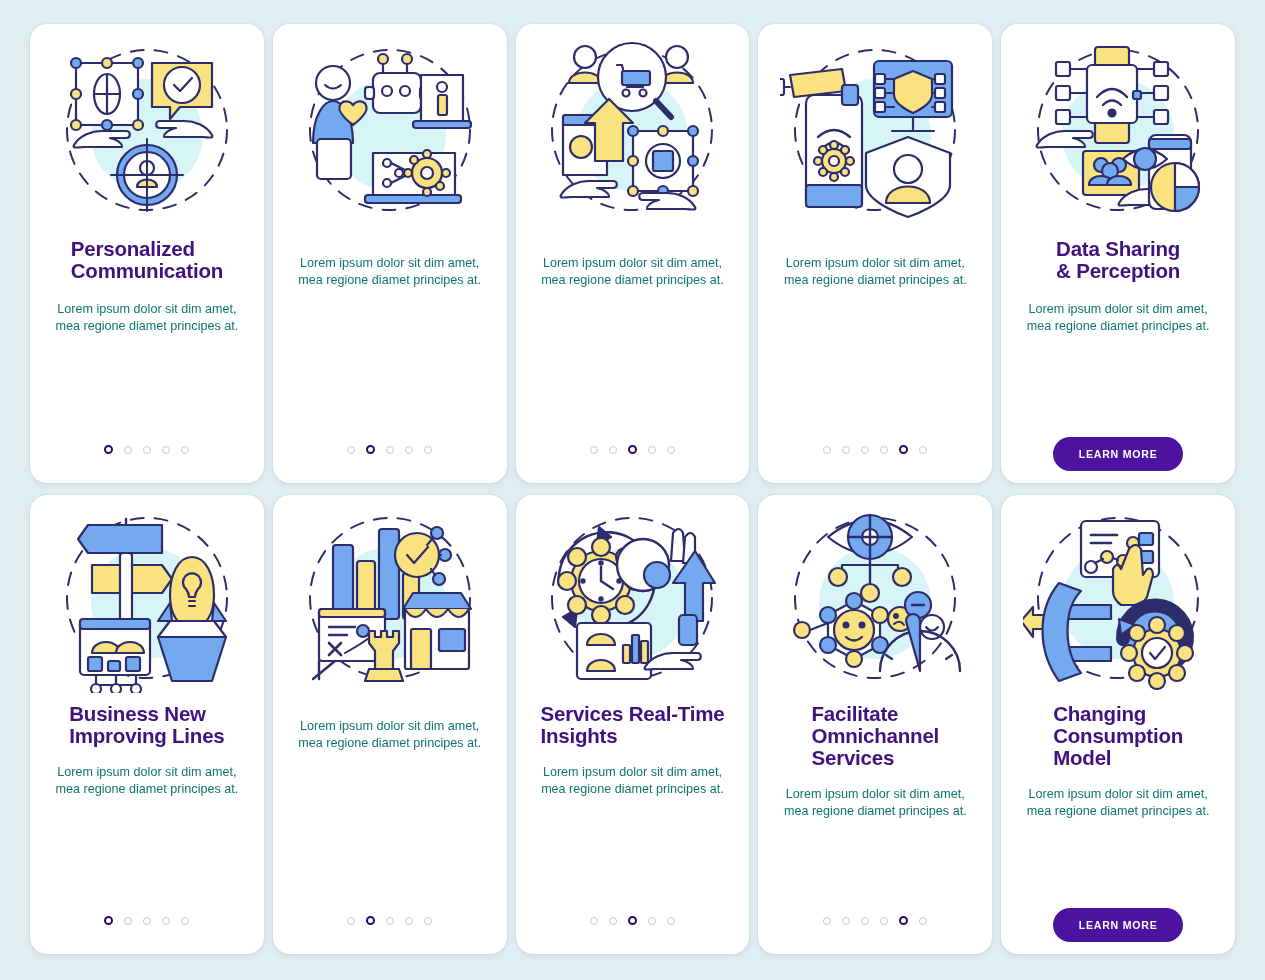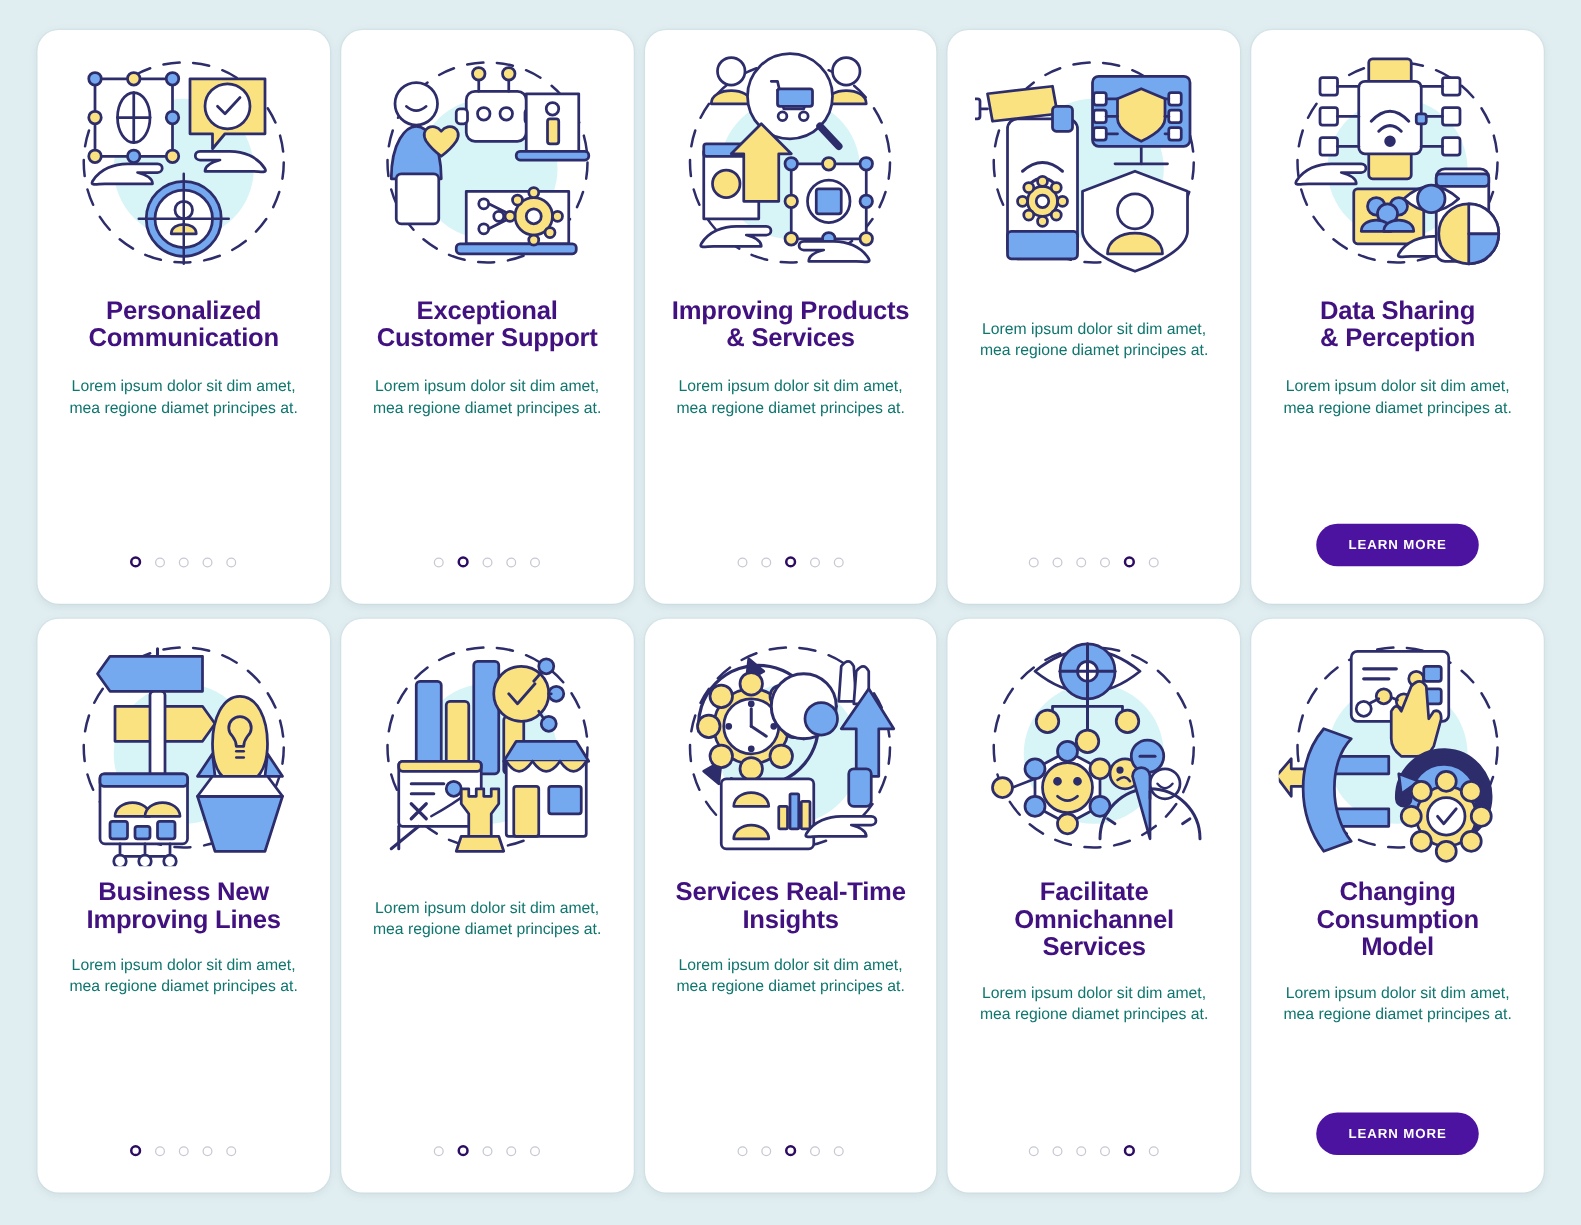--- a/index.html
+++ b/index.html
@@ -36,21 +36,21 @@
     align-items: center;
     justify-content: center;
     flex: 0 0 auto;
   }
   .illus svg { display:block; }
   .title {
     color: #41117f;
     font-weight: bold;
     font-size: 20.5px;
     line-height: 1.07;
-    text-align: center;
+    text-align: left;
     padding: 0 10px;
     letter-spacing: -0.2px;
     margin-top: 2px;
   }
   .desc {
     color: #0f766e;
     font-size: 12.6px;
     line-height: 1.37;
     text-align: center;
     padding: 0 24px;
@@ -78,21 +78,21 @@
   .btn {
     background: #4c12a0;
     color: #ffffff;
     border: none;
     border-radius: 20px;
     font-family: "Liberation Sans", sans-serif;
     font-size: 10.6px;
     font-weight: bold;
     letter-spacing: 0.75px;
     padding: 11px 26px;
-    margin-bottom: 30px;
+    margin-bottom: 12px;
     cursor: pointer;
   }
   
   .r2 .illus { height: 206px; }
   .r2 .desc { margin-top: 17px; }
 </style>
 </head>
 <body>
 
 <div class="grid" id="grid">
@@ -181,24 +181,20 @@
             <circle cx="145" cy="151" r="4" fill="#f9e27f" stroke="#2e2d6b" stroke-width="2.2"></circle>
             <circle cx="132" cy="138" r="6" fill="#ffffff" stroke="#2e2d6b" stroke-width="2.2"></circle>
             <circle cx="92" cy="128" r="4" fill="#ffffff" stroke="#2e2d6b" stroke-width="2.2"></circle>
             <circle cx="92" cy="148" r="4" fill="#ffffff" stroke="#2e2d6b" stroke-width="2.2"></circle>
             <circle cx="104" cy="138" r="4" fill="#ffffff" stroke="#2e2d6b" stroke-width="2.2"></circle>
             <line x1="96" y1="128" x2="110" y2="135" stroke="#2e2d6b" stroke-width="2.2" stroke-linecap="round"></line>
             <line x1="96" y1="148" x2="110" y2="141" stroke="#2e2d6b" stroke-width="2.2" stroke-linecap="round"></line>
           </g>
         </svg>
       </div>
-      <div class="title">
-        <div>Exceptional</div>
-        <div>Customer Support</div>
-      </div>
       <div class="desc">Lorem ipsum dolor sit dim amet, mea regione diamet principes at.</div>
       <div class="spacer"></div>
       <div class="dots">
         <span class="dot"></span>
         <span class="dot on"></span>
         <span class="dot"></span>
         <span class="dot"></span>
         <span class="dot"></span>
       </div>
     </div>
@@ -235,24 +231,20 @@
             <circle cx="126" cy="126" r="17" fill="#ffffff" stroke="#2e2d6b" stroke-width="2.2"></circle>
             <rect x="116" y="116" width="20" height="20" rx="2" fill="#74a9f0" stroke="#2e2d6b" stroke-width="2.2"></rect>
             <g transform="translate(24,146)">
               <path d="M0,14 C6,4 18,0 28,0 L52,0 C57,0 57,7 52,7 L36,7 C44,9 48,12 48,16 L10,16 C4,16 -2,18 0,14 Z" fill="#ffffff" stroke="#2e2d6b" stroke-width="2.2" stroke-linecap="round" stroke-linejoin="round"></path>
             </g>
             <g transform="translate(158,158) scale(-1,1)">
               <path d="M0,14 C6,4 18,0 28,0 L52,0 C57,0 57,7 52,7 L36,7 C44,9 48,12 48,16 L10,16 C4,16 -2,18 0,14 Z" fill="#ffffff" stroke="#2e2d6b" stroke-width="2.2" stroke-linecap="round" stroke-linejoin="round"></path>
             </g>
           </g>
         </svg>
-      </div>
-      <div class="title">
-        <div>Improving Products</div>
-        <div>&amp; Services</div>
       </div>
       <div class="desc">Lorem ipsum dolor sit dim amet, mea regione diamet principes at.</div>
       <div class="spacer"></div>
       <div class="dots">
         <span class="dot"></span>
         <span class="dot"></span>
         <span class="dot on"></span>
         <span class="dot"></span>
         <span class="dot"></span>
       </div>

